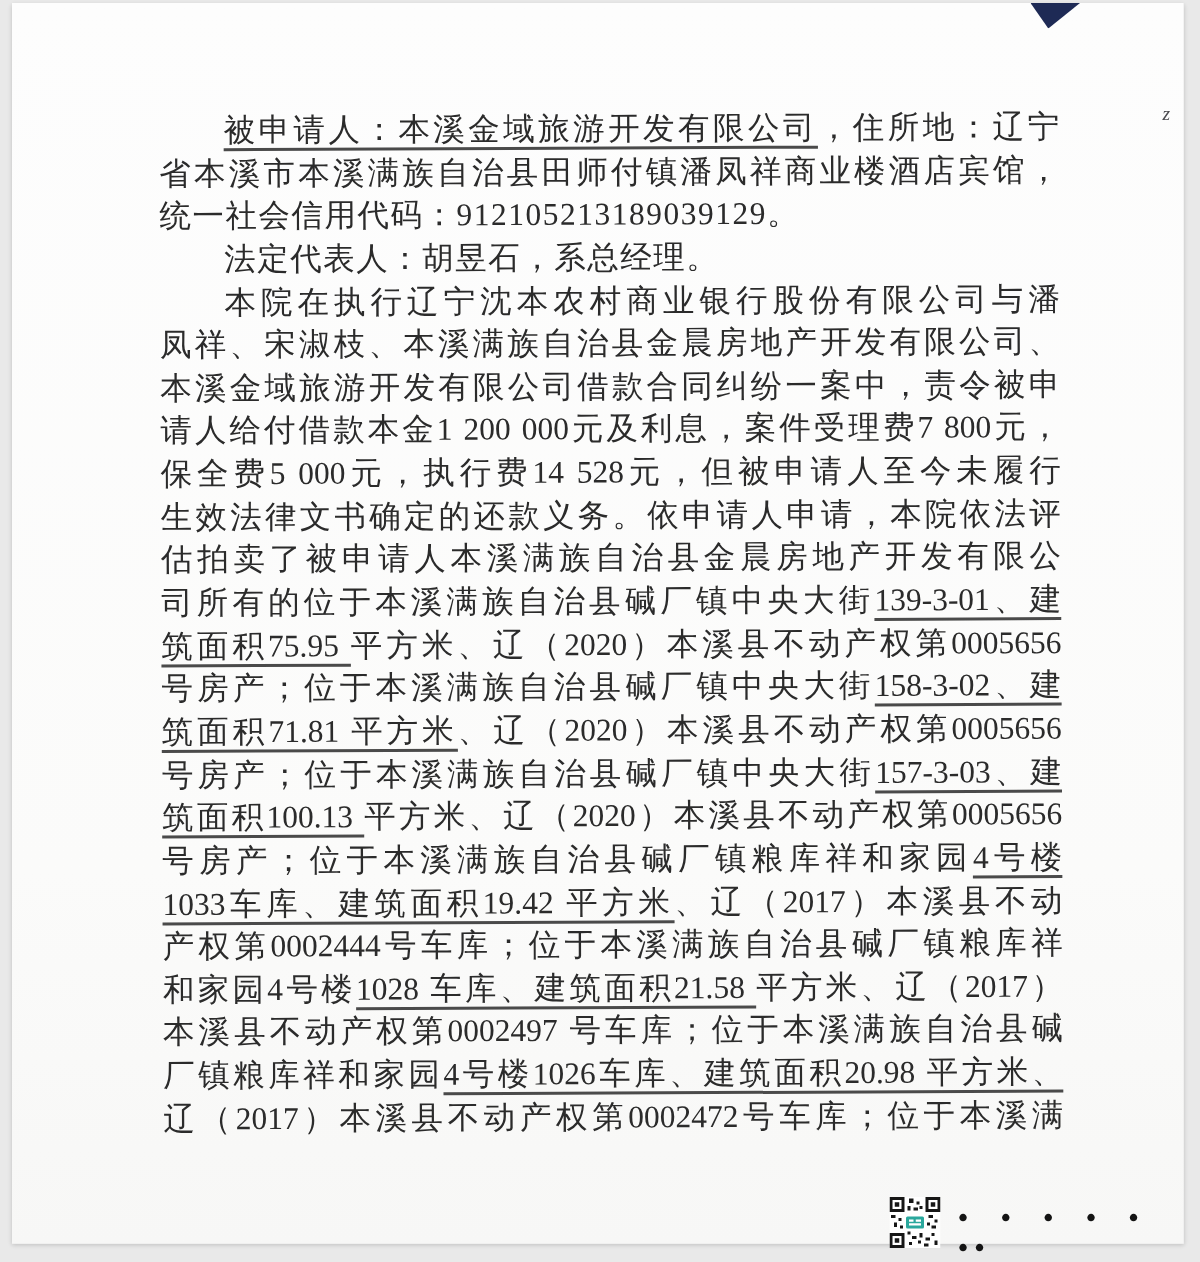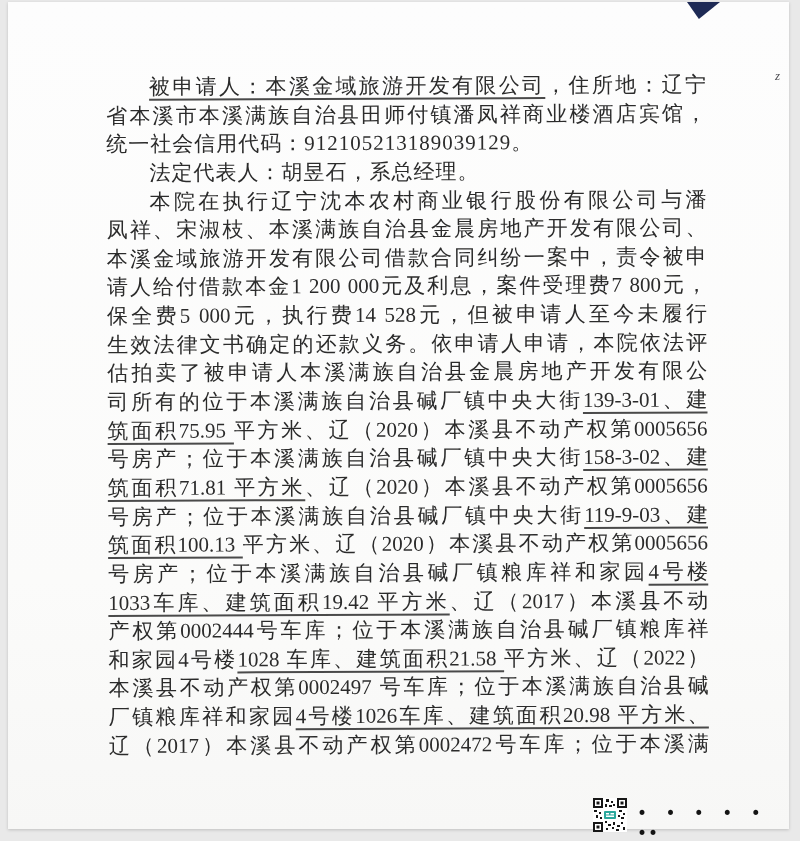--- a/index.html
+++ b/index.html
@@ -91,26 +91,26 @@
       <div class="doc-line"><span>凤祥、宋淑枝、本溪满族自治县金晨房地产开发有限公司、</span></div>
       <div class="doc-line"><span>本溪金域旅游开发有限公司借款合同纠纷一案中，责令被申</span></div>
       <div class="doc-line"><span>请人给付借款本金1 200 000元及利息，案件受理费7 800元，</span></div>
       <div class="doc-line"><span>保全费5 000元，执行费14 528元，但被申请人至今未履行</span></div>
       <div class="doc-line"><span>生效法律文书确定的还款义务。依申请人申请，本院依法评</span></div>
       <div class="doc-line"><span>估拍卖了被申请人本溪满族自治县金晨房地产开发有限公</span></div>
       <div class="doc-line"><span>司所有的位于本溪满族自治县碱厂镇中央大街</span><span class="pen-underline">139-3-01、建</span></div>
       <div class="doc-line"><span class="pen-underline">筑面积75.95 </span><span>平方米、辽（2020）本溪县不动产权第0005656</span></div>
       <div class="doc-line"><span>号房产；位于本溪满族自治县碱厂镇中央大街</span><span class="pen-underline">158-3-02、建</span></div>
       <div class="doc-line"><span class="pen-underline">筑面积71.81 平方米</span><span>、辽（2020）本溪县不动产权第0005656</span></div>
-      <div class="doc-line"><span>号房产；位于本溪满族自治县碱厂镇中央大街</span><span class="pen-underline">119-9-03、建</span></div>
+      <div class="doc-line"><span>号房产；位于本溪满族自治县碱厂镇中央大街</span><span class="pen-underline">157-3-03、建</span></div>
       <div class="doc-line"><span class="pen-underline">筑面积100.13 </span><span>平方米、辽（2020）本溪县不动产权第0005656</span></div>
       <div class="doc-line"><span>号房产；位于本溪满族自治县碱厂镇粮库祥和家园</span><span class="pen-underline">4号楼</span></div>
       <div class="doc-line"><span class="pen-underline">1033车库、建筑面积19.42 平方米</span><span>、辽（2017）本溪县不动</span></div>
       <div class="doc-line"><span>产权第0002444号车库；位于本溪满族自治县碱厂镇粮库祥</span></div>
-      <div class="doc-line"><span>和家园4号楼</span><span class="pen-underline">1028 车库、建筑面积21.58 </span><span>平方米、辽（2022）</span></div>
+      <div class="doc-line"><span>和家园4号楼</span><span class="pen-underline">1028 车库、建筑面积21.58 </span><span>平方米、辽（2017）</span></div>
       <div class="doc-line"><span>本溪县不动产权第0002497 号车库；位于本溪满族自治县碱</span></div>
       <div class="doc-line"><span>厂镇粮库祥和家园</span><span class="pen-underline">4号楼1026车库、建筑面积20.98 平方米、</span></div>
       <div class="doc-line"><span>辽（2017）本溪县不动产权第0002472号车库；位于本溪满</span></div>
     </div>
 
   <svg class="qr" width="34" height="34" viewBox="0 0 34 34" aria-hidden="true">
     <rect width="34" height="34" fill="#ffffff"></rect>
     <g fill="#161616">
       <rect x="0" y="0" width="10" height="10"></rect>
       <rect x="24" y="0" width="10" height="10"></rect>

